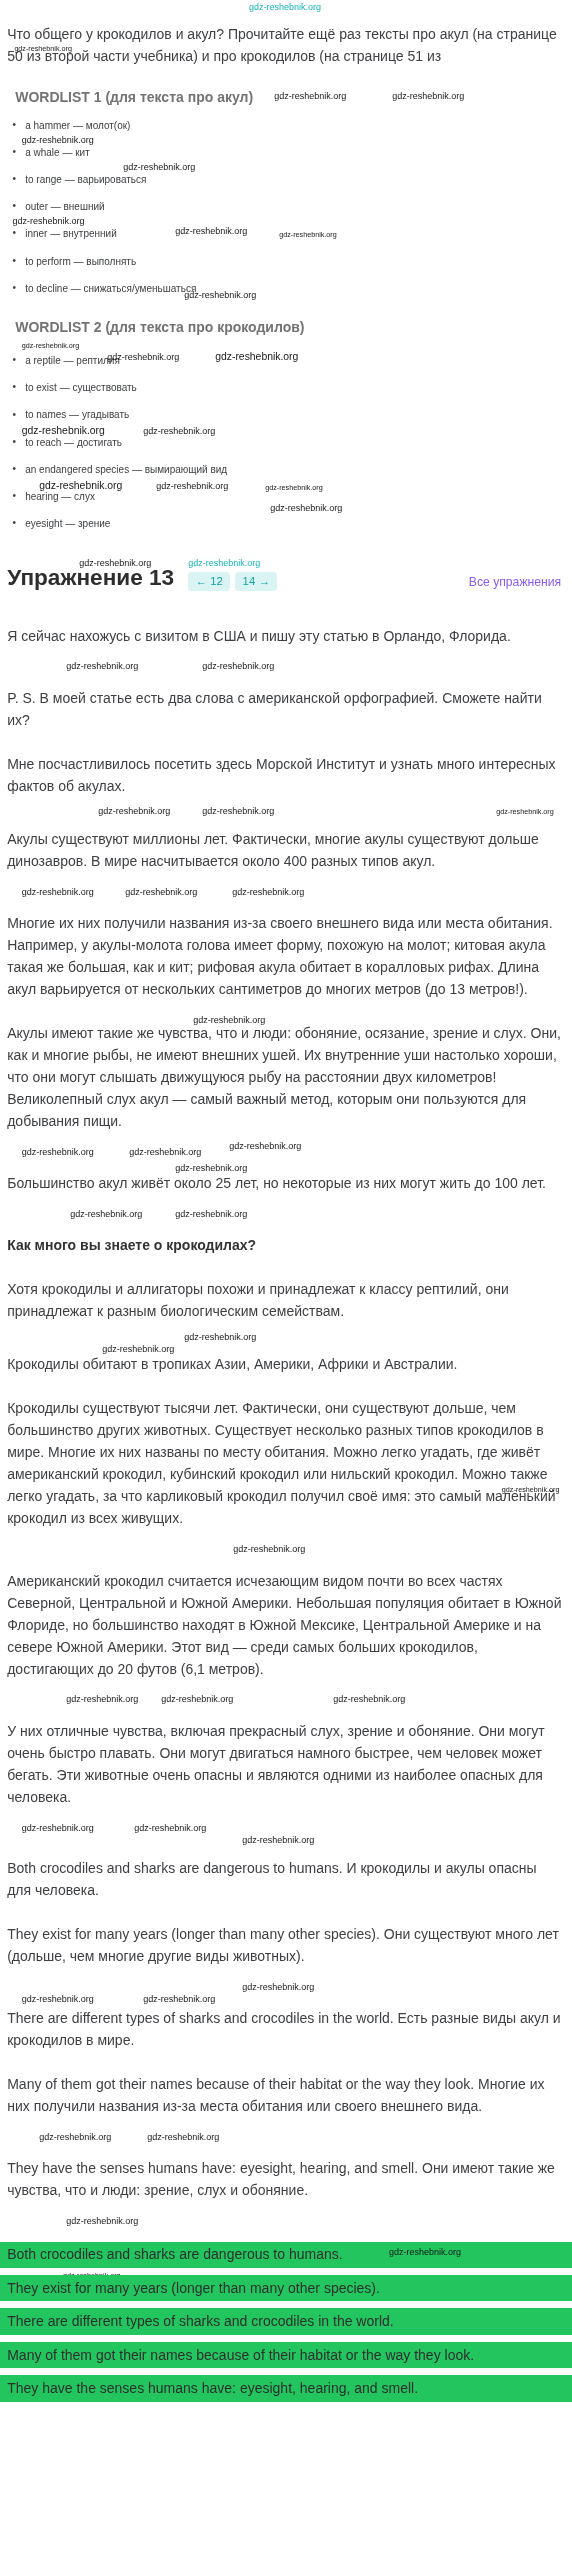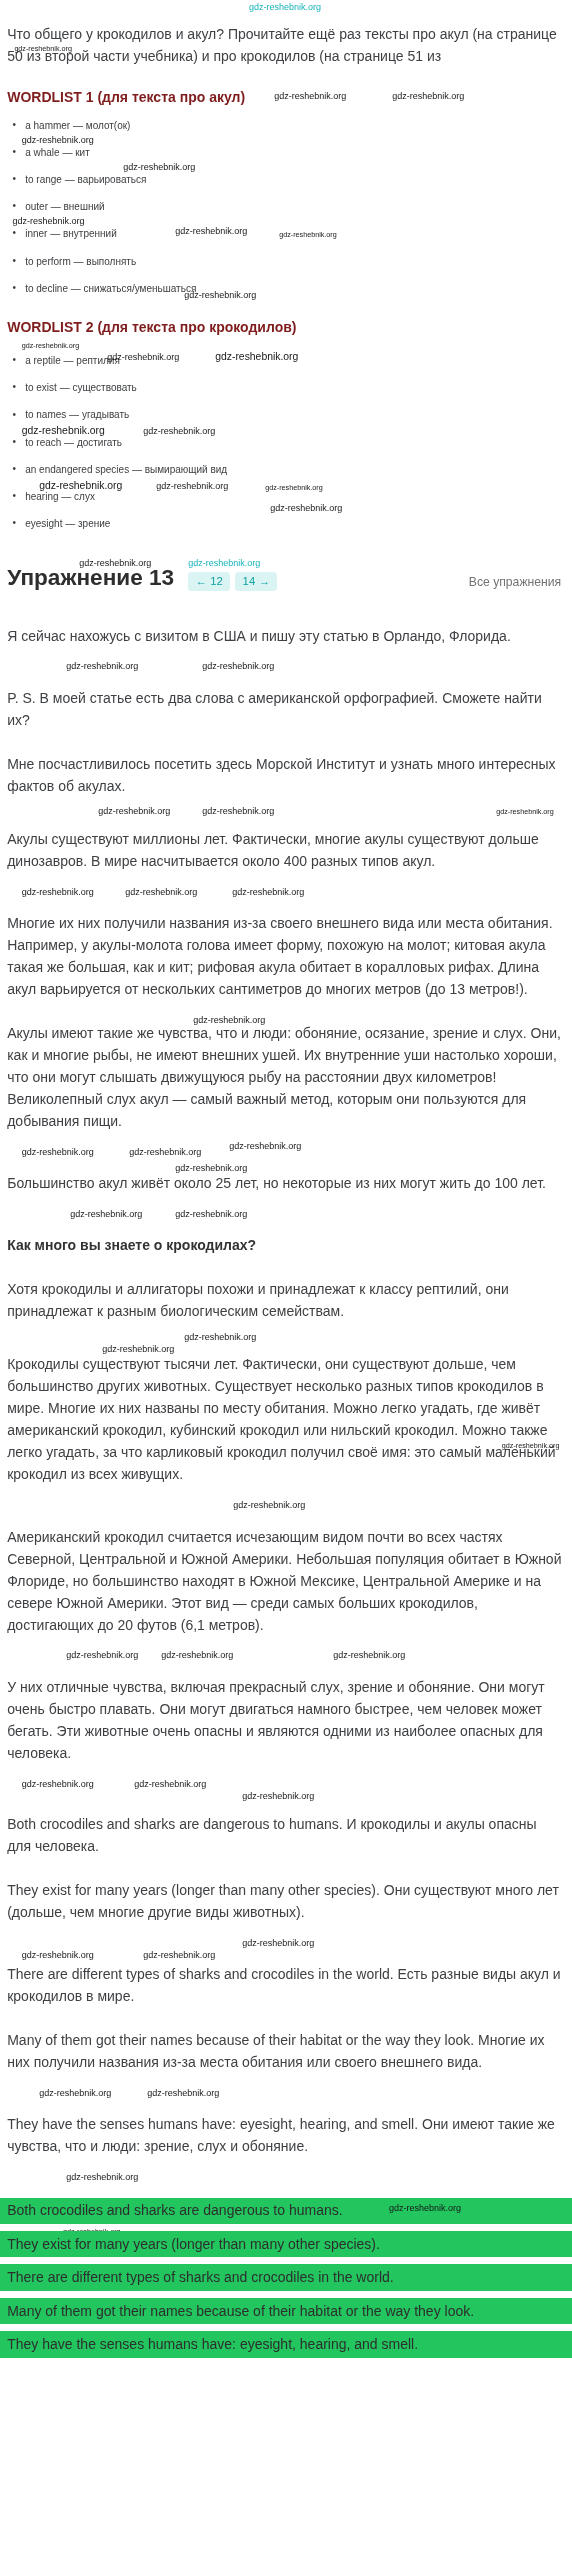--- a/index.html
+++ b/index.html
@@ -21,42 +21,42 @@
   }
   .wm.t { color: #17b3ba; }
   .wm.sm { font-size: 7.2px; }
   .wm.lg { font-size: 10.4px; }
   .wm-row { position: relative; height: 12.7px; margin: -7.2px 0 12.7px; }
   .wm-row.tight { margin: -12.7px 0 9px; }
   .top-row { position: relative; height: 11.8px; margin: 0 0 3.6px; }
   .top-row .wm { left: 50%; transform: translateX(-50%); }
 
   .head-row { position: relative; margin: 14.5px 0 11px; }
-  .head-row h3 { margin: 0; font-size: 14px; color: #7f1d1d; }
+  .head-row h3 { margin: 8px; font-size: 14px; color: #737373; }
 
   .bullet-wrap { position: relative; }
   .bullet {
     position: relative; font-size: 10px; line-height: 20px;
     padding-left: 18px; margin: 0 0 7.2px;
   }
   .bullet::before { content: "•"; position: absolute; left: 5.4px; top: -0.9px; color: #3e4043; }
 
   .ex-header { position: relative; height: 45px; margin: 23.5px 0 22px; }
   .ex-title {
     position: absolute; left: 0; top: 7.2px; margin: 0;
     font-size: 22.6px; font-weight: 700; color: #2e2e2e;
   }
   .pills { position: absolute; left: 181px; top: 14.5px; display: flex; gap: 5.4px; }
   .pill {
     display: inline-flex; align-items: center; gap: 3.6px;
     background: #d9f4f2; color: #0fa3a2; font-size: 11.3px; line-height: 1;
     padding: 3.6px 7.2px; border-radius: 3.6px; cursor: pointer; user-select: none;
   }
   .all-link {
-    position: absolute; right: 1.8px; top: 17px; color: #737373;
+    position: absolute; right: 1.8px; top: 17px; color: #8b5cf6;
     font-size: 12.2px; text-decoration: none; cursor: pointer;
   }
 
   .answers { margin-top: 3.6px; }
   .answer {
     position: relative; background: #22c55e; color: #2d2f2e;
     font-size: 14px; line-height: 20px; padding: 2.7px 7.2px 3.6px;
     margin: 0 -9px 7.2px -7.2px;
   }
 </style>
@@ -206,20 +206,23 @@
   <p class="para subhead">Как много вы знаете о крокодилах?</p>
 
   <div class="pblock">
     <p class="para">Хотя крокодилы и аллигаторы похожи и принадлежат к классу рептилий, они принадлежат к разным биологическим семействам.</p>
   </div>
   <div class="wm-row tight">
     <span class="wm" style="left:177px;">gdz-reshebnik.org</span>
     <span class="wm" style="left:95px; top:11.8px;">gdz-reshebnik.org</span>
   </div>
 
+  <div class="pblock">
+    <p class="para">Крокодилы обитают в тропиках Азии, Америки, Африки и Австралии.</p>
+  </div>
 
   <div class="pblock">
     <p class="para">Крокодилы существуют тысячи лет. Фактически, они существуют дольше, чем большинство других животных. Существует несколько разных типов крокодилов в мире. Многие их них названы по месту обитания. Можно легко угадать, где живёт американский крокодил, кубинский крокодил или нильский крокодил. Можно также легко угадать, за что карликовый крокодил получил своё имя: это самый маленький крокодил из всех живущих.</p>
     <span class="wm sm" style="right:3.6px; top:87px; left:auto;">gdz-reshebnik.org</span>
   </div>
   <div class="wm-row">
     <span class="wm" style="left:226px;">gdz-reshebnik.org</span>
   </div>
 
   <div class="pblock">

